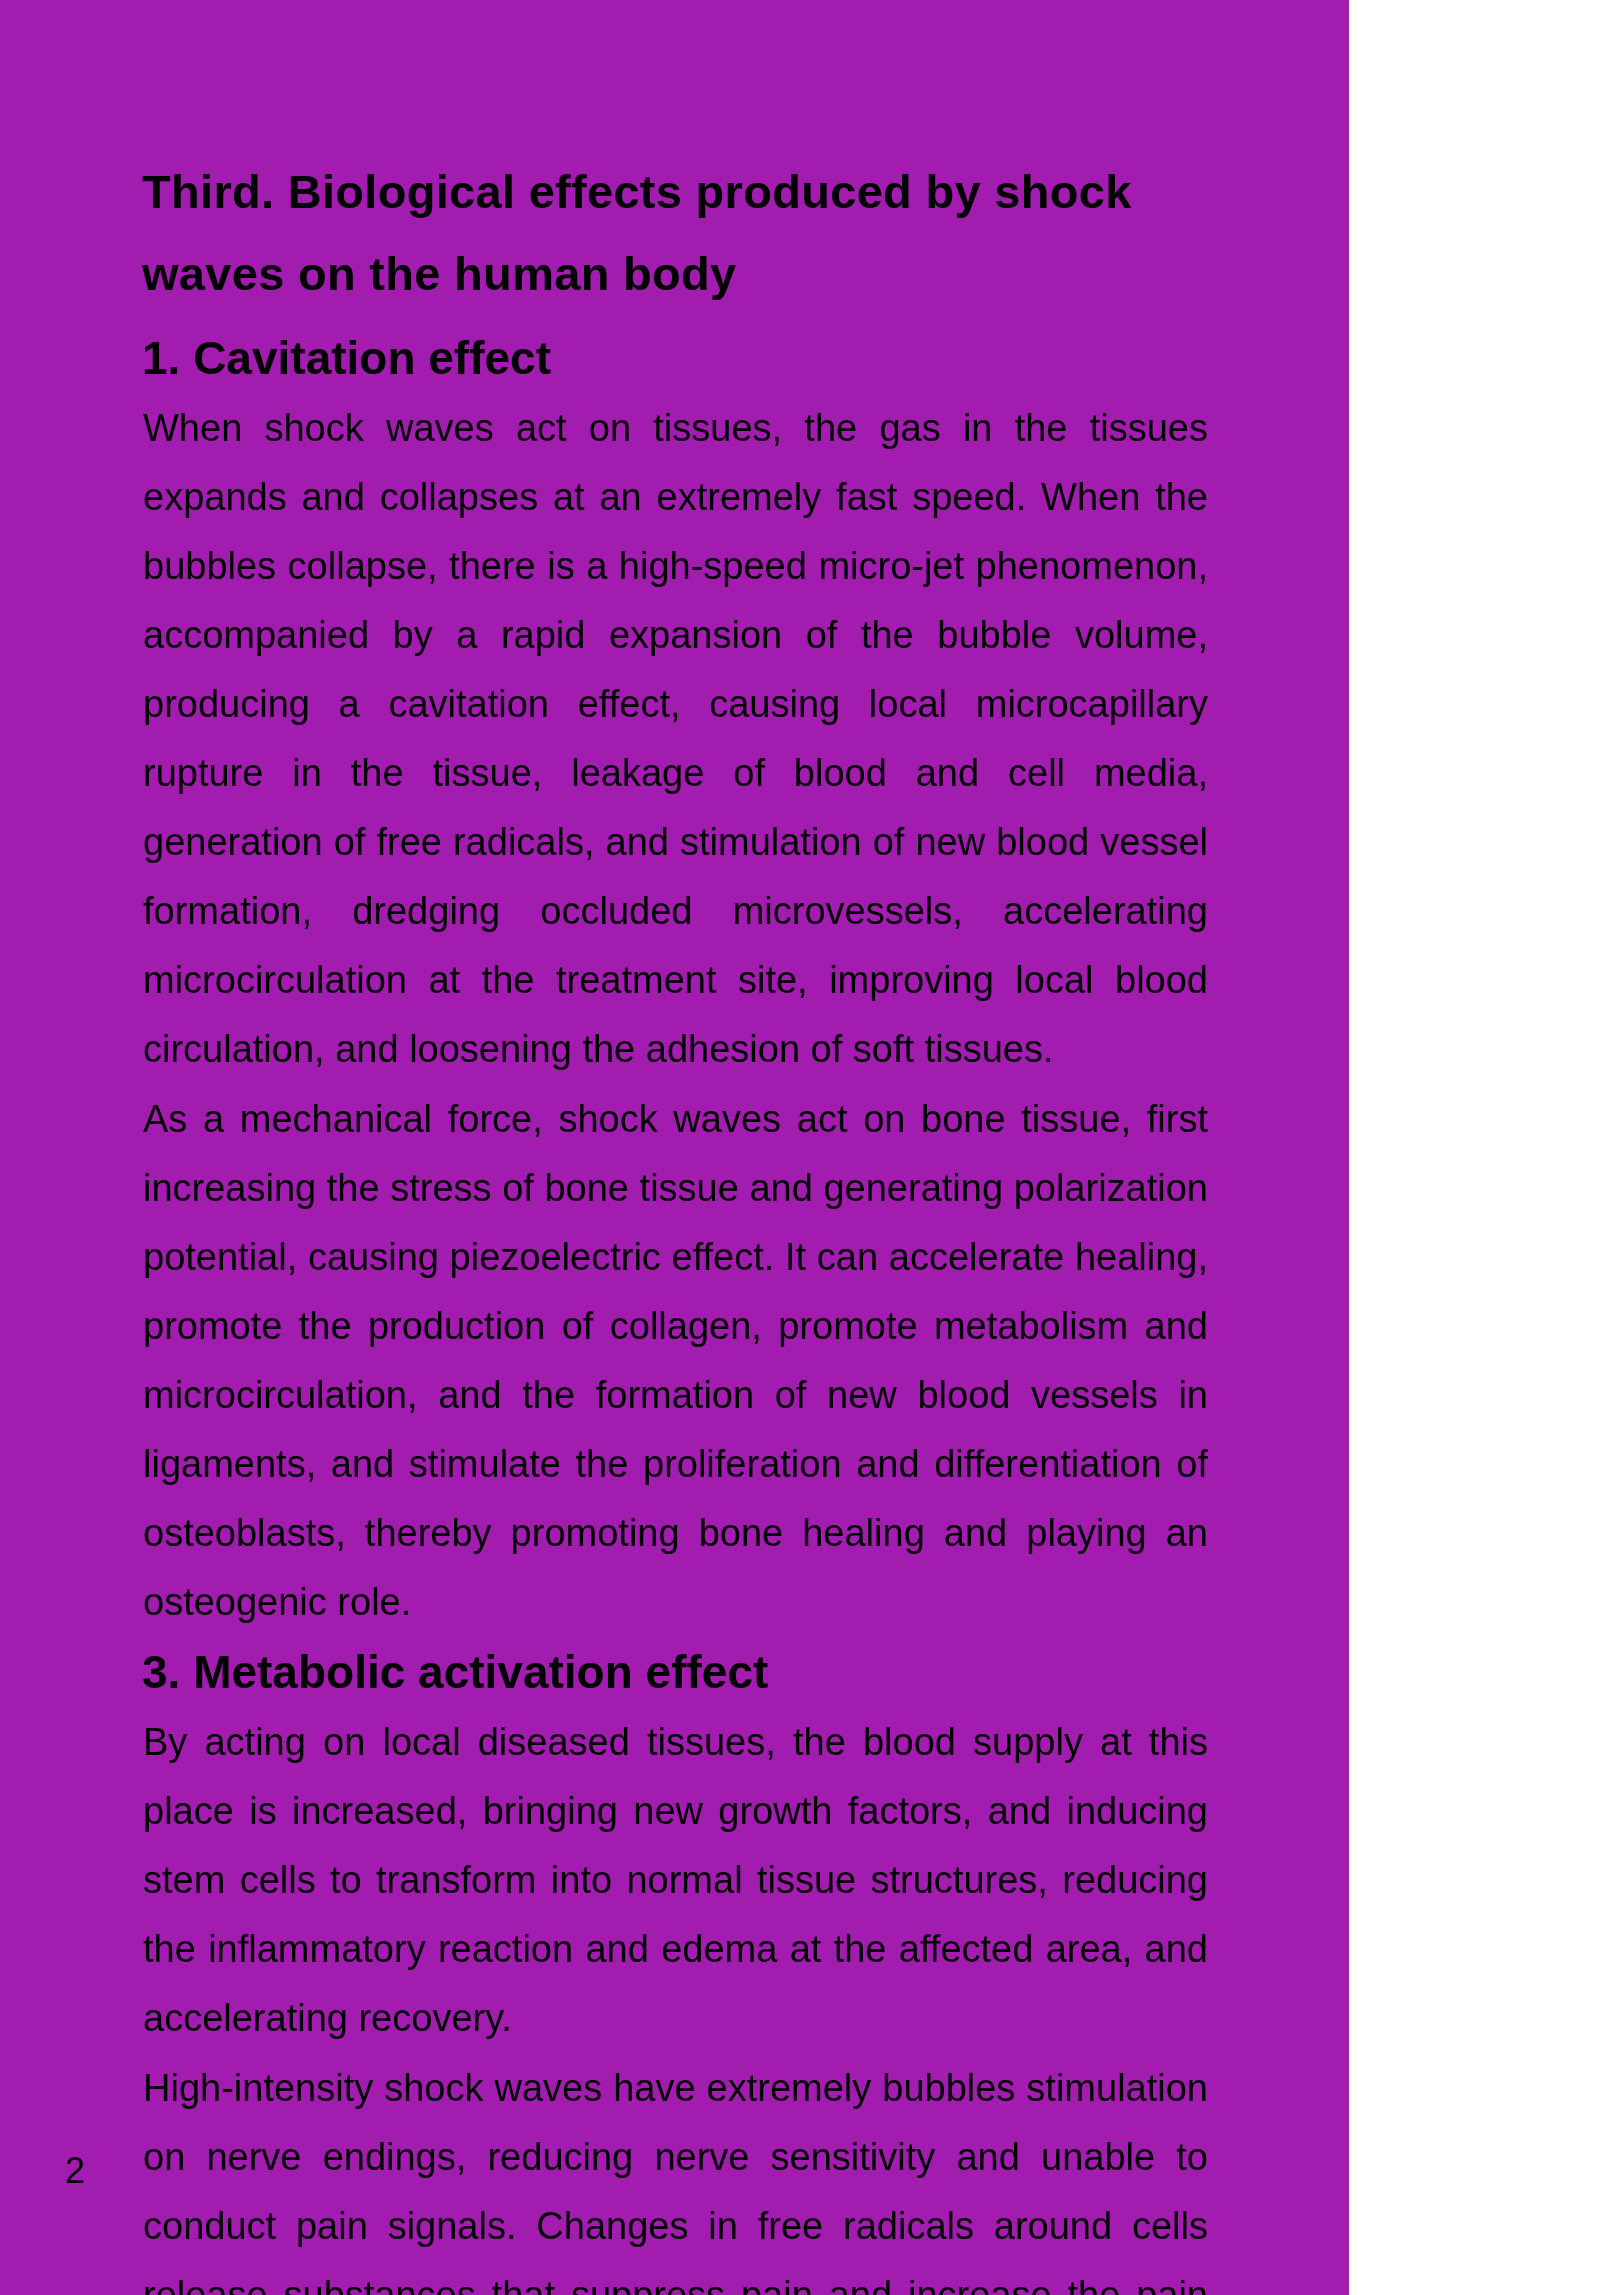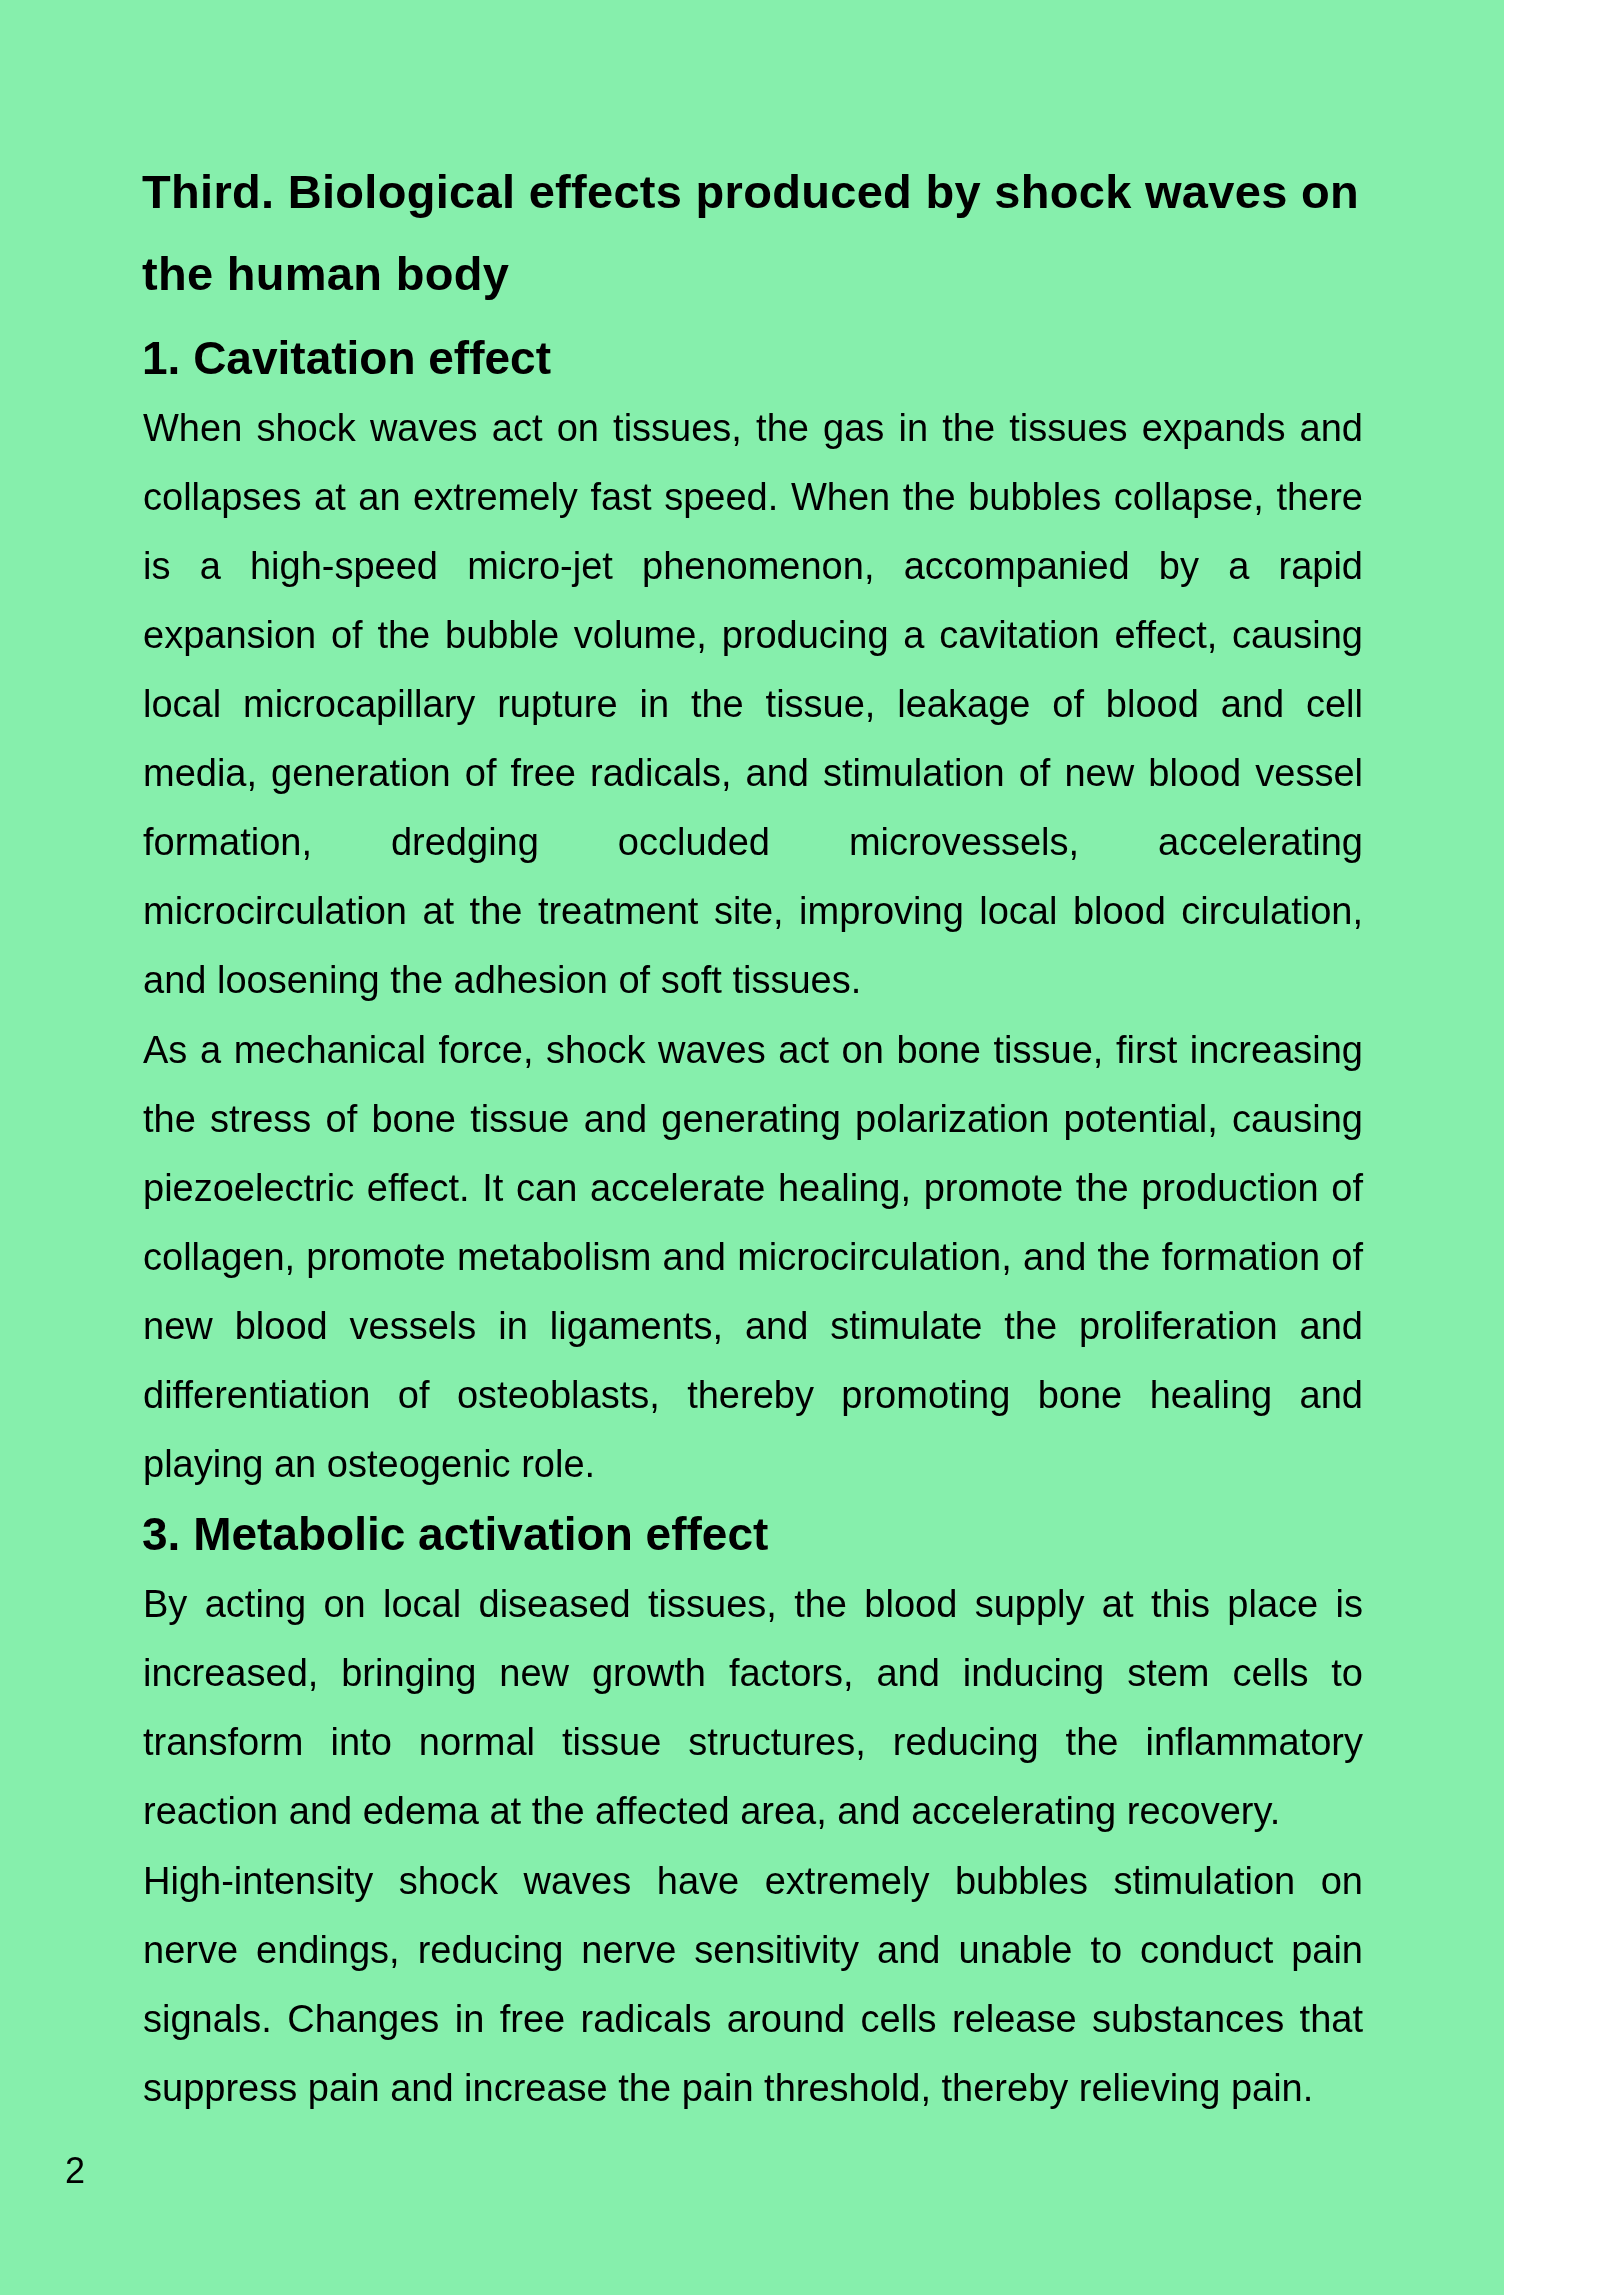--- a/index.html
+++ b/index.html
@@ -2,23 +2,23 @@
 <html style="font-size:14.5px"><head>
 <meta charset="utf-8">
 <style>
   html, body {
     margin: 0;
     padding: 0;
     background: #ffffff;
   }
   .page {
     position: relative;
-    width: 1504px;
+    width: 1349px;
     height: 2296px;
-    background: #86efac;
+    background: #a21caf;
     color: #000000;
     font-family: "Liberation Sans", "DejaVu Sans", sans-serif;
     box-sizing: border-box;
     padding: 151px 140px 0 142px;
     overflow: hidden;
   }
   .doc-title {
     font-size: 47px;
     font-weight: 700;
     line-height: 82px;

